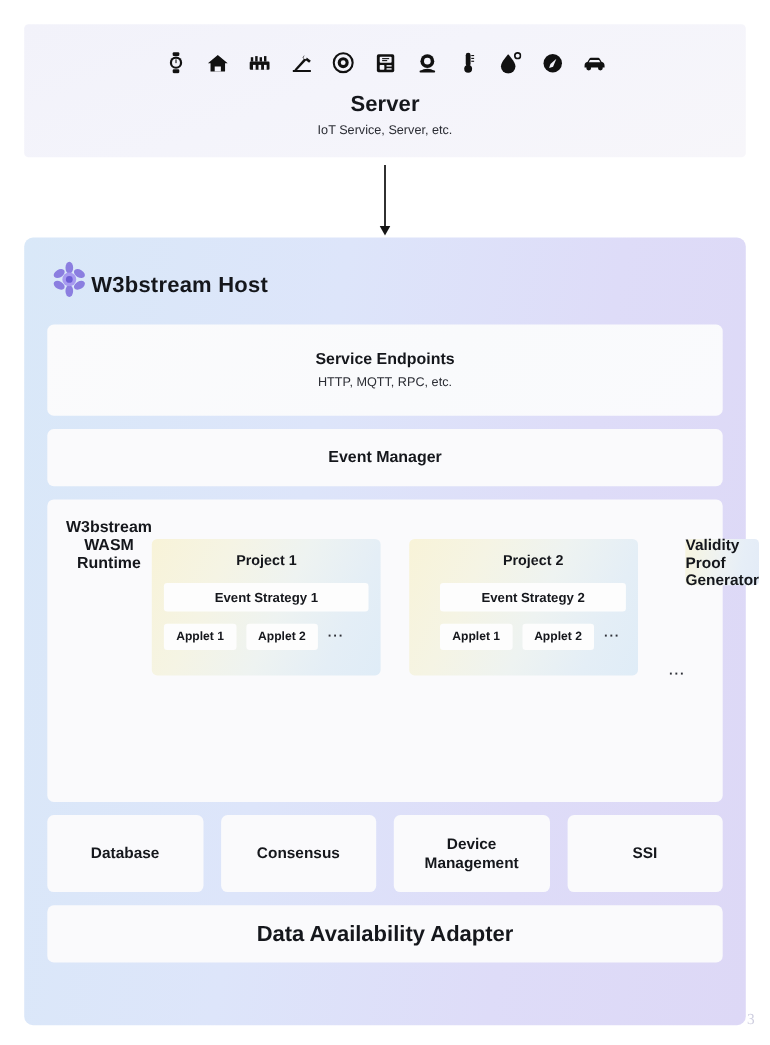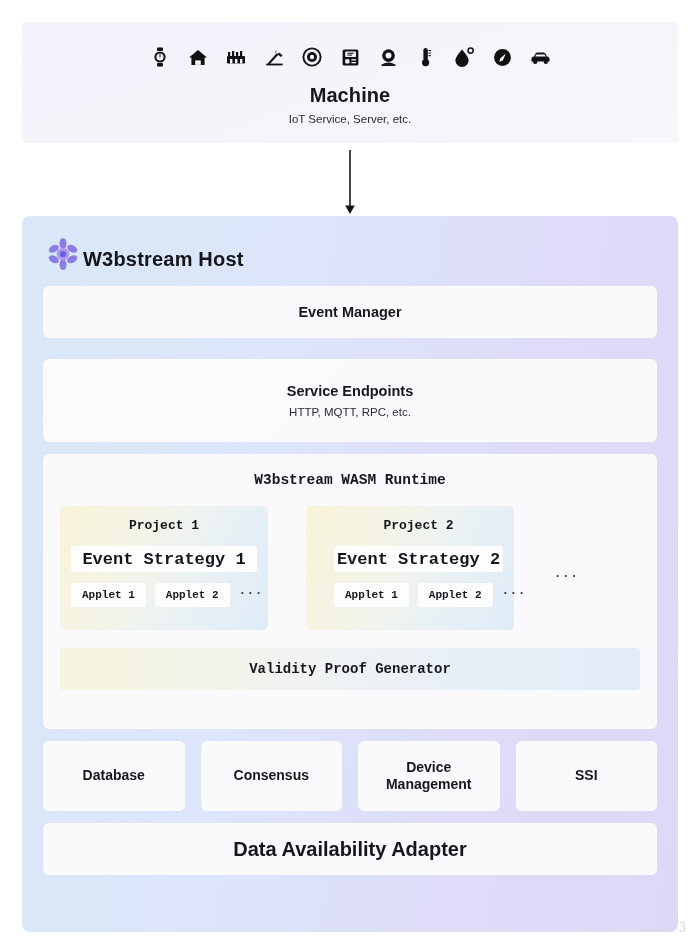--- a/index.html
+++ b/index.html
@@ -145,35 +145,34 @@
     font-size: 14.5px;
     font-weight: 700;
     color: #15171c;
   }
 
   .runtime {
     margin-top: 12px;
     height: 275px;
     padding: 18px 17px 14px 17px;
     display: flex;
-    flex-direction: column;
-    font-family: Liberation Mono, monospace;
+    flex-direction: row;
   }
   .runtime-title {
     text-align: center;
     font-size: 14.5px;
     font-weight: 700;
     color: #15171c;
   }
 
   .projects-row {
     margin-top: 18px;
     display: flex;
-    align-items: center;
-    gap: 12px;
+    align-items: flex-start;
+    gap: 0;
   }
   .project {
     width: 208px;
     min-height: 124px;
     border-radius: 5px;
     background: linear-gradient(115deg, #f8f3d8 0%, #f5f4e4 28%, #eef3f1 55%, #e4eef6 80%, #dfecf7 100%);
     padding: 12px 11px 13px 11px;
     box-sizing: border-box;
   }
   .project + .project { margin-left: 26px; padding-left: 28px; }
@@ -184,21 +183,21 @@
     color: #15171c;
   }
   .strategy {
     margin-top: 13px;
     height: 26px;
     background: #fdfdfd;
     border-radius: 3px;
     display: flex;
     align-items: center;
     justify-content: center;
-    font-size: 17px;
+    font-size: 12px;
     font-weight: 700;
     color: #15171c;
   }
   .applets {
     margin-top: 11px;
     display: flex;
     align-items: center;
     gap: 9px;
   }
   .applet {
@@ -388,21 +387,21 @@
         <svg width="21" height="15" viewBox="0 0 21 15">
           <path d="M1.4 9.8 C1.4 7.4 2.6 6.6 4 6.4 L5.6 3.6 C6 2.8 6.8 2.4 7.6 2.4 L13.4 2.4 C14.2 2.4 15 2.8 15.4 3.6 L17 6.4 C18.4 6.6 19.6 7.4 19.6 9.8 L19.6 11.4 L1.4 11.4 Z" fill="#111"></path>
           <path d="M6.4 4.6 L14.6 4.6 L15.8 6.5 L5.2 6.5 Z" fill="#f3f3fa"></path>
           <circle cx="5.2" cy="11.8" r="2.2" fill="#111"></circle>
           <circle cx="15.8" cy="11.8" r="2.2" fill="#111"></circle>
         </svg>
       </span>
 
     </div>
 
-    <div class="machine-title">Machine</div>
+    <div class="machine-title">Server</div>
     <div class="machine-sub">IoT Service, Server, etc.</div>
   </div>
 
   <div class="arrow">
     <svg width="14" height="66" viewBox="0 0 14 66">
       <line x1="7" y1="0" x2="7" y2="57" stroke="#151515" stroke-width="1.6"></line>
       <path d="M7 64 L2.2 55.5 L11.8 55.5 Z" fill="#151515"></path>
     </svg>
   </div>
 
@@ -419,26 +418,26 @@
             <ellipse cx="7.8" cy="22.3" rx="3.5" ry="5.4" transform="rotate(-60 7.8 22.3)"></ellipse>
             <ellipse cx="26.2" cy="11.7" rx="3.5" ry="5.4" transform="rotate(-60 26.2 11.7)"></ellipse>
           </g>
           <circle cx="17" cy="17" r="6.3" fill="#a79af0"></circle>
           <circle cx="17" cy="17" r="3.1" fill="#6f5fd6"></circle>
         </svg>
       </div>
       <div class="host-title">W3bstream Host</div>
     </div>
 
-    <div class="card event-manager">Event Manager</div>
-
     <div class="card endpoints">
       <div class="endpoints-title">Service Endpoints</div>
       <div class="endpoints-sub">HTTP, MQTT, RPC, etc.</div>
     </div>
+
+    <div class="card event-manager">Event Manager</div>
 
     <div class="card runtime">
       <div class="runtime-title">W3bstream WASM Runtime</div>
 
       <div class="projects-row">
 
         <div class="project">
           <div class="project-title">Project 1</div>
           <div class="strategy">Event Strategy 1</div>
           <div class="applets">

